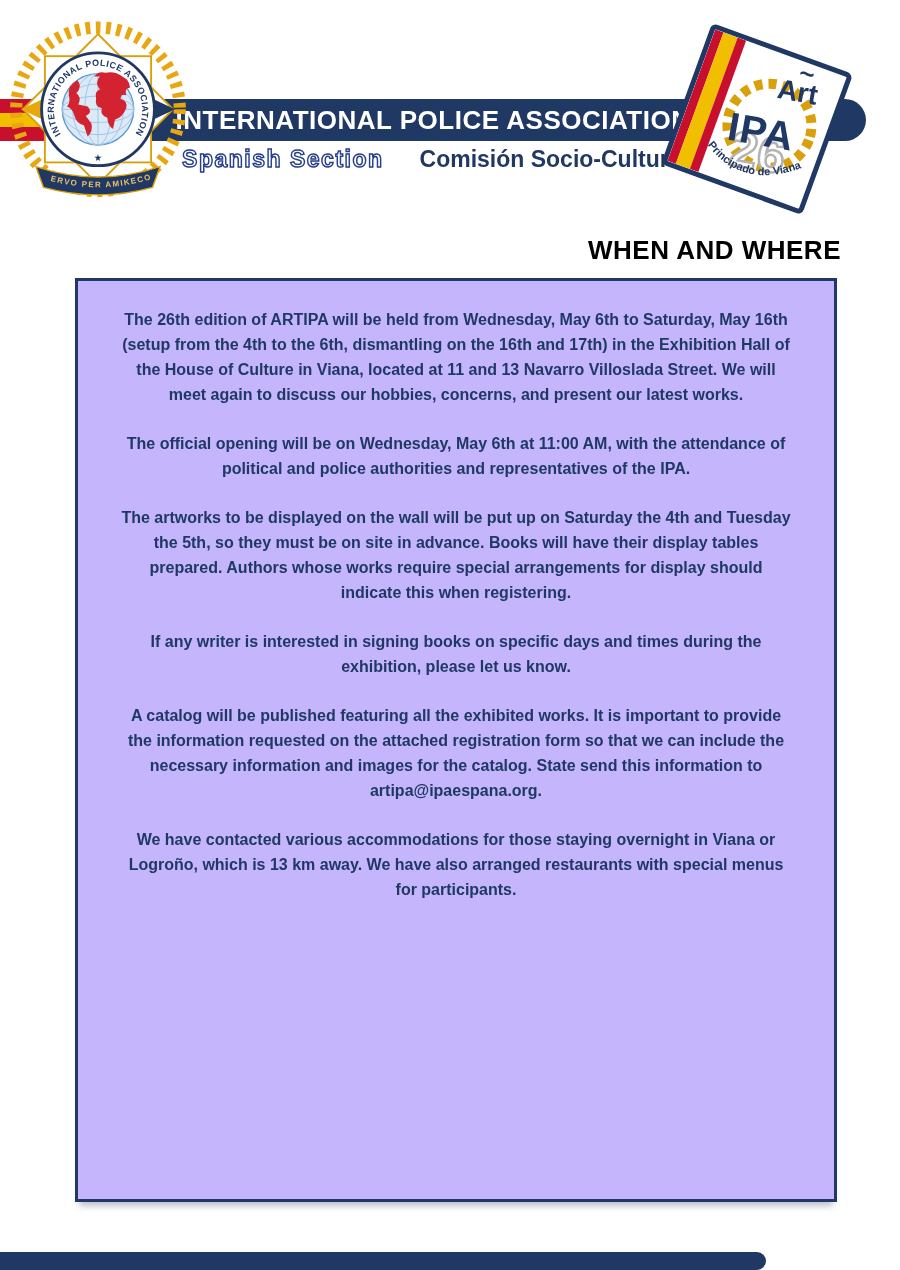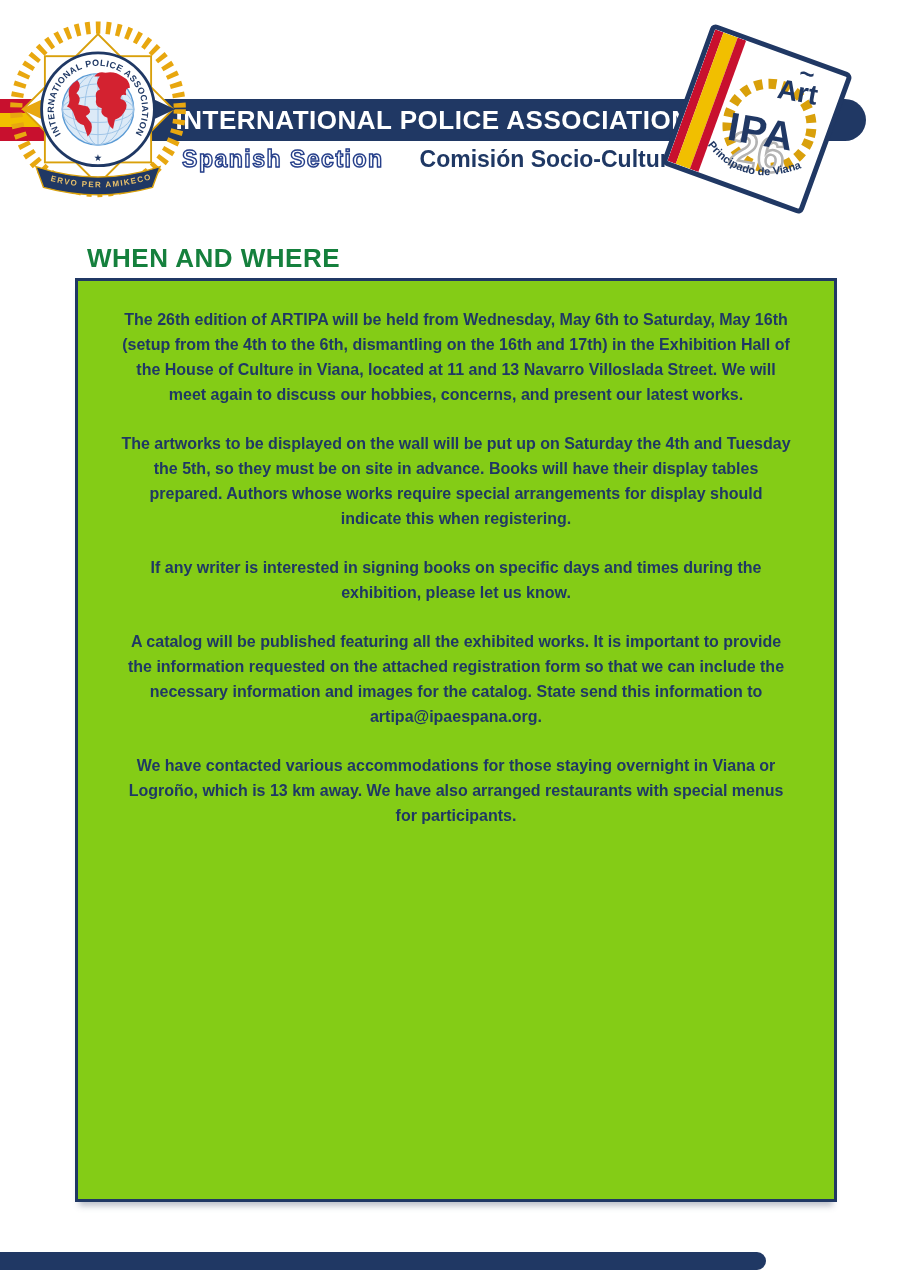--- a/index.html
+++ b/index.html
@@ -35,26 +35,26 @@
   }
   .solid-text{font-size:23px;font-weight:bold;color:#1f3864;}
   .emblem{position:absolute;left:4px;top:20px;width:188px;height:188px;z-index:2;}
   .event-logo{
     position:absolute;left:682px;top:44px;width:140px;height:140px;
     background:#ffffff;border:5px solid #203864;border-radius:6px;
     transform:rotate(20deg);z-index:3;overflow:hidden;
   }
   
   .page-title{
-    position:absolute;left:75px;top:231px;width:762px;margin:12px;
-    text-align:left;font-size:26px;font-weight:bold;color:#15803d;letter-spacing:.5px;
+    position:absolute;left:75px;top:231px;width:762px;margin:4px;
+    text-align:right;font-size:26px;font-weight:bold;color:#000000;letter-spacing:.5px;
   }
   .content-box{
     position:absolute;left:75px;top:278px;width:762px;height:924px;
-    border:3px solid #203864;box-sizing:border-box;background:#84cc16;
+    border:3px solid #203864;box-sizing:border-box;background:#c4b5fd;
     padding:26px 42px 0 42px;
     box-shadow:0 8px 6px -4px rgba(110,120,140,.45);
   }
   .content-box p{
     margin:0 0 24px 0;text-align:center;
     color:#1f3864;font-weight:bold;font-size:16px;line-height:25px;
   }
   
   .bottom-bar{
     position:absolute;left:0;top:1252px;width:766px;height:18px;
@@ -154,19 +154,20 @@
         <textPath href="#vianaPath" startOffset="50%" text-anchor="middle">Principado de Viana</textPath>
       </text>
     </svg>
   </div>
 </div>
 
 <h1 class="page-title">WHEN AND WHERE</h1>
 
 <section class="content-box">
   <p>The 26th edition of ARTIPA will be held from Wednesday, May 6th to Saturday, May 16th (setup from the 4th to the 6th, dismantling on the 16th and 17th) in the Exhibition Hall of the House of Culture in Viana, located at 11 and 13 Navarro Villoslada Street. We will meet again to discuss our hobbies, concerns, and present our latest works.</p>
+  <p>The official opening will be on Wednesday, May 6th at 11:00 AM, with the attendance of political and police authorities and representatives of the IPA.</p>
   <p>The artworks to be displayed on the wall will be put up on Saturday the 4th and Tuesday the 5th, so they must be on site in advance. Books will have their display tables prepared. Authors whose works require special arrangements for display should indicate this when registering.</p>
   <p>If any writer is interested in signing books on specific days and times during the exhibition, please let us know.</p>
   <p>A catalog will be published featuring all the exhibited works. It is important to provide the information requested on the attached registration form so that we can include the necessary information and images for the catalog. State send this information to artipa@ipaespana.org.</p>
   <p>We have contacted various accommodations for those staying overnight in Viana or Logroño, which is 13 km away. We have also arranged restaurants with special menus for participants.</p>
 </section>
 
 <div class="bottom-bar"></div>
 
 </body></html>

